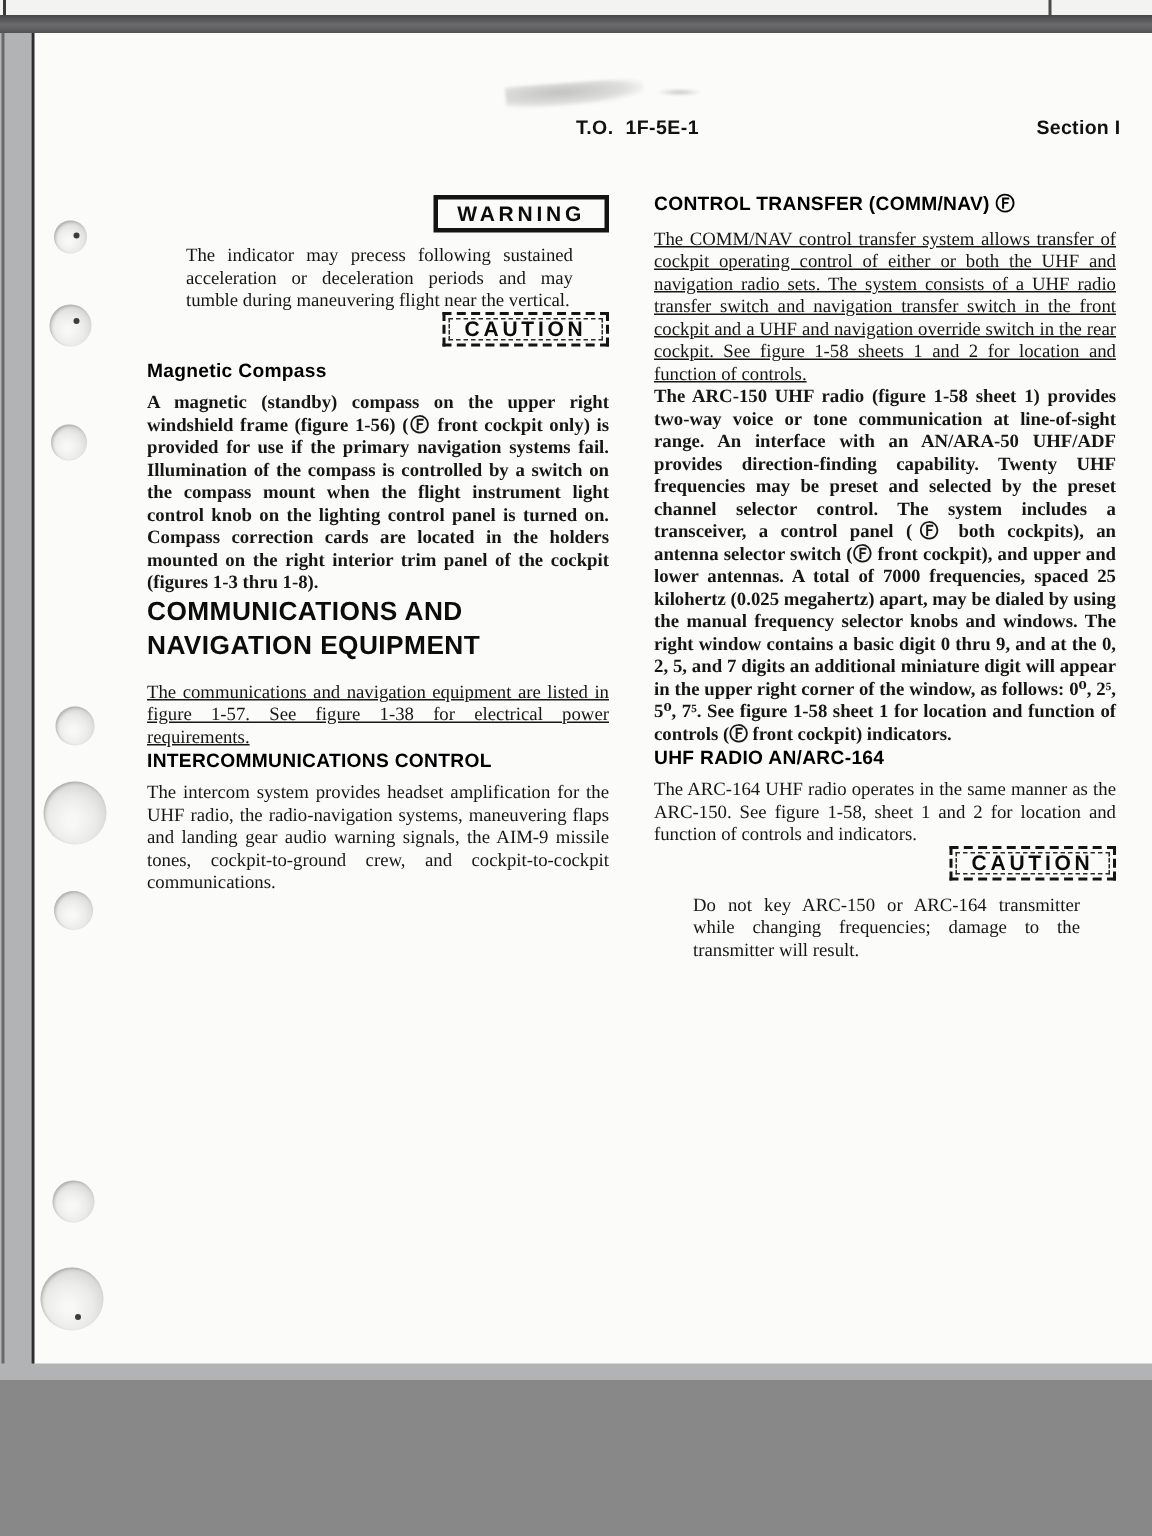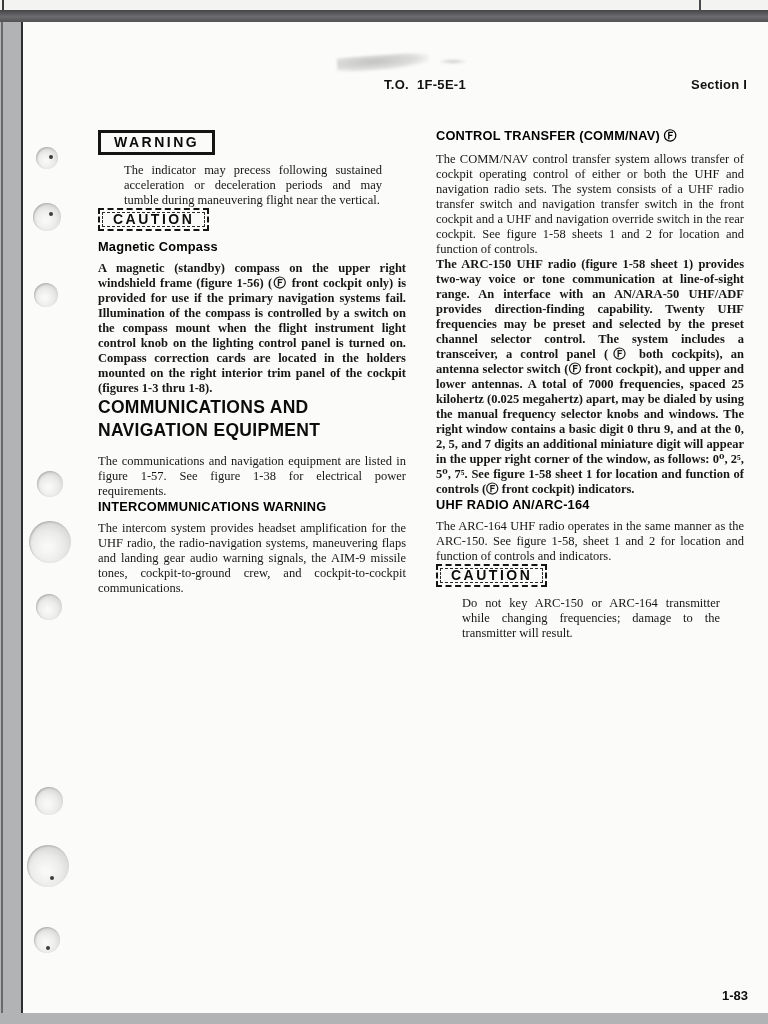--- a/index.html
+++ b/index.html
@@ -1,17 +1,17 @@
 <!DOCTYPE html>
 <html><head>
 <meta charset="utf-8">
 <style>
   html,body { margin:0; padding:0; background:#888; }
   .scan {
-    position:relative; width:768px; height:1024px;
+    position:relative; width:768px; height:920px;
     background:#b2b3b5; overflow:hidden;
     font-family:"Liberation Serif","DejaVu Serif",serif;
   }
   
   .top-strip { position:absolute; top:0; left:0; width:768px; height:10px; background:#f3f3f2; }
   .top-strip .tl-line { position:absolute; left:2px; top:0; width:2px; height:10px; background:#3a3a3c; }
   .top-strip .tr-line { position:absolute; left:699px; top:0; width:2px; height:10px; background:#4a4a4c; }
   .top-band { position:absolute; top:10px; left:0; width:768px; height:12px;
     background:linear-gradient(#454547,#6b6b6d 55%,#525254); }
   .left-outer-line { position:absolute; left:1px; top:22px; width:2px; height:1002px; background:#69696b; }
@@ -39,30 +39,30 @@
   .col { position:absolute; width:308px; }
   .col-left  { left:75px;  top:108px; }
   .col-right { left:413px; top:106px; }
 
   p.body { margin:0; font-size:12.5px; line-height:15px; text-align:justify; color:#161616; }
   p.indent { margin-left:26px; margin-right:24px; }
   .mb8  { margin-bottom:8px; }
   .mb9  { margin-bottom:9px; }
   .mb10 { margin-bottom:10px; }
   .mb12 { margin-bottom:12px; }
-  .mb13 { margin-bottom:13px; }
+  .mb13 { margin-bottom:13px;text-decoration:underline; }
   .mb14 { margin-bottom:14px;font-weight:bold; }
   .mb20 { margin-bottom:20px;font-weight:bold; }
 
   .subhead { margin:0 0 7px; font-family:"Liberation Sans","DejaVu Sans",sans-serif;
     font-weight:bold; font-size:12.8px; letter-spacing:.2px; color:#000000; }
   .bighead { margin:0 0 12px; font-family:"Liberation Sans","DejaVu Sans",sans-serif;
     font-weight:bold; font-size:17.5px; line-height:23px; letter-spacing:.3px; color:#0c0c0c; }
 
-  .box-wrap { text-align:left; }
+  .box-wrap { text-align:right; }
   .alert-box { display:inline-block; font-family:"Liberation Sans","DejaVu Sans",sans-serif;
     font-weight:bold; font-size:14px; letter-spacing:2.5px; padding:1px 13px 2px; color:#0c0c0c; }
   .warning-border { border:3px solid #141414; }
   .caution-border { border:2px dashed #141414; outline:1px dashed #2a2a2a; outline-offset:-5px; }
 
   .pgnum { position:absolute; top:966px; right:20px;
     font-family:"Liberation Sans","DejaVu Sans",sans-serif; font-weight:bold; font-size:13px; color:#0e0e0e; }
 
   
   .hole { position:absolute; border-radius:50%; z-index:4;
@@ -104,21 +104,21 @@
 
       <h3 class="subhead">Magnetic Compass</h3>
       <p class="body mb14">A magnetic (standby) compass on the upper right windshield frame (figure 1-56) (Ⓕ front cockpit only) is provided for use if the primary navigation systems fail. Illumination of the compass is controlled by a switch on the compass mount when the flight instrument light control knob on the lighting control panel is turned on. Compass correction cards are located in the holders mounted on the right interior trim panel of the cockpit (figures 1-3 thru 1-8).</p>
 
       <h1 class="bighead">
         <span style="display:block">COMMUNICATIONS AND</span>
         <span style="display:block">NAVIGATION EQUIPMENT</span>
       </h1>
       <p class="body mb13">The communications and navigation equipment are listed in figure 1-57. See figure 1-38 for electrical power requirements.</p>
 
-      <h3 class="subhead">INTERCOMMUNICATIONS WARNING</h3>
+      <h3 class="subhead">INTERCOMMUNICATIONS CONTROL</h3>
       <p class="body">The intercom system provides headset amplification for the UHF radio, the radio-navigation systems, maneuvering flaps and landing gear audio warning signals, the AIM-9 missile tones, cockpit-to-ground crew, and cockpit-to-cockpit communications.</p>
     </div>
 
     <div class="col col-right">
       <h3 class="subhead">CONTROL TRANSFER (COMM/NAV) Ⓕ</h3>
       <p class="body mb13">The COMM/NAV control transfer system allows transfer of cockpit operating control of either or both the UHF and navigation radio sets. The system consists of a UHF radio transfer switch and navigation transfer switch in the front cockpit and a UHF and navigation override switch in the rear cockpit. See figure 1-58 sheets 1 and 2 for location and function of controls.</p>
 
       <p class="body mb20">The ARC-150 UHF radio (figure 1-58 sheet 1) provides two-way voice or tone communication at line-of-sight range. An interface with an AN/ARA-50 UHF/ADF provides direction-finding capability. Twenty UHF frequencies may be preset and selected by the preset channel selector control. The system includes a transceiver, a control panel (Ⓕ both cockpits), an antenna selector switch (Ⓕ front cockpit), and upper and lower antennas. A total of 7000 frequencies, spaced 25 kilohertz (0.025 megahertz) apart, may be dialed by using the manual frequency selector knobs and windows. The right window contains a basic digit 0 thru 9, and at the 0, 2, 5, and 7 digits an additional miniature digit will appear in the upper right corner of the window, as follows: 0⁰, 2⁵, 5⁰, 7⁵. See figure 1-58 sheet 1 for location and function of controls (Ⓕ front cockpit) indicators.</p>
 
       <h3 class="subhead">UHF RADIO AN/ARC-164</h3>

